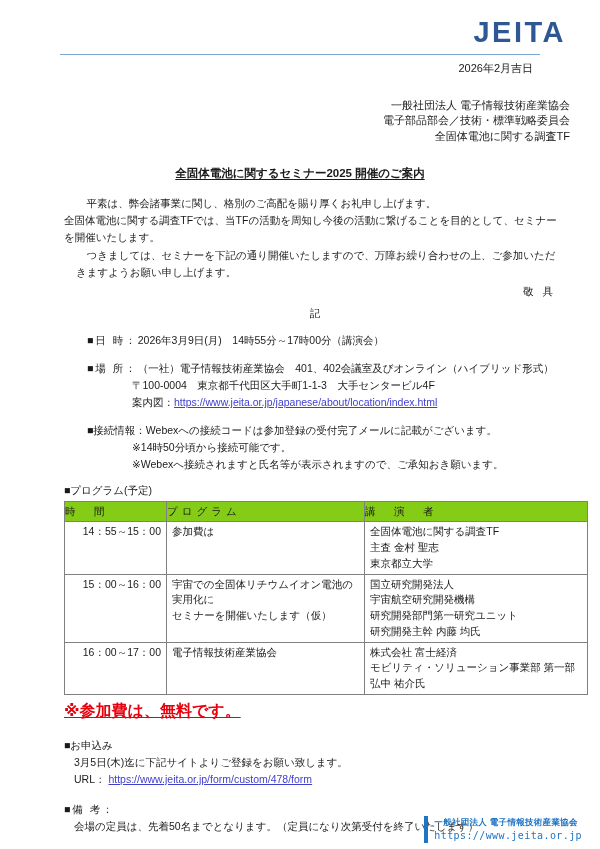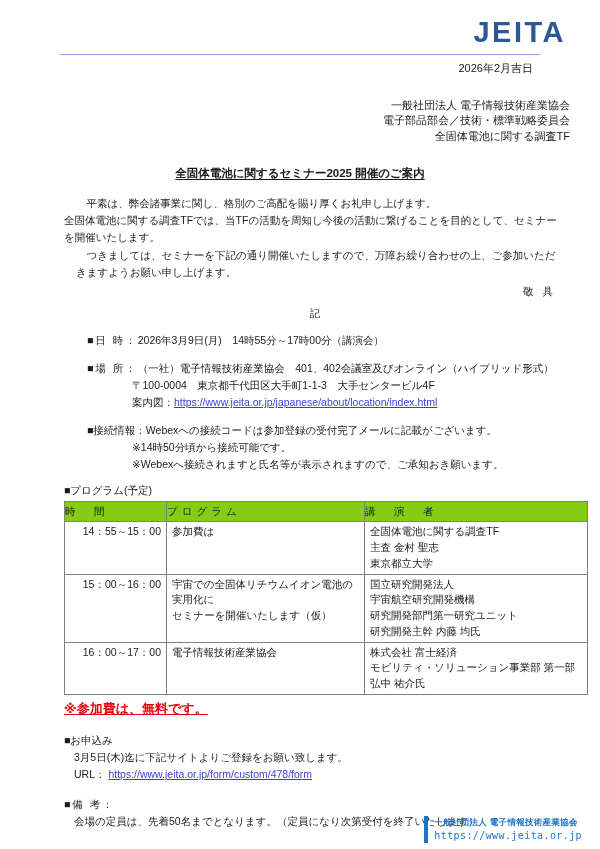--- a/index.html
+++ b/index.html
@@ -154,21 +154,21 @@
   col.c-time { width: 102px; }
   col.c-prog { width: 198px; }
   col.c-spk  { width: 223px; }
   td.time { text-align: right; white-space: nowrap; }
   .cell-line { display: block; }
 
   .fee-note {
     margin-top: 4px;
     color: #e8000d;
     font-weight: bold;
-    font-size: 13px;
+    font-size: 16px;
     text-decoration: underline;
     display: inline-block;
   }
 
   
   .lower {
     margin-top: 14px;
     padding-left: 52px;
     padding-right: 12px;
     font-size: 10.5px;

